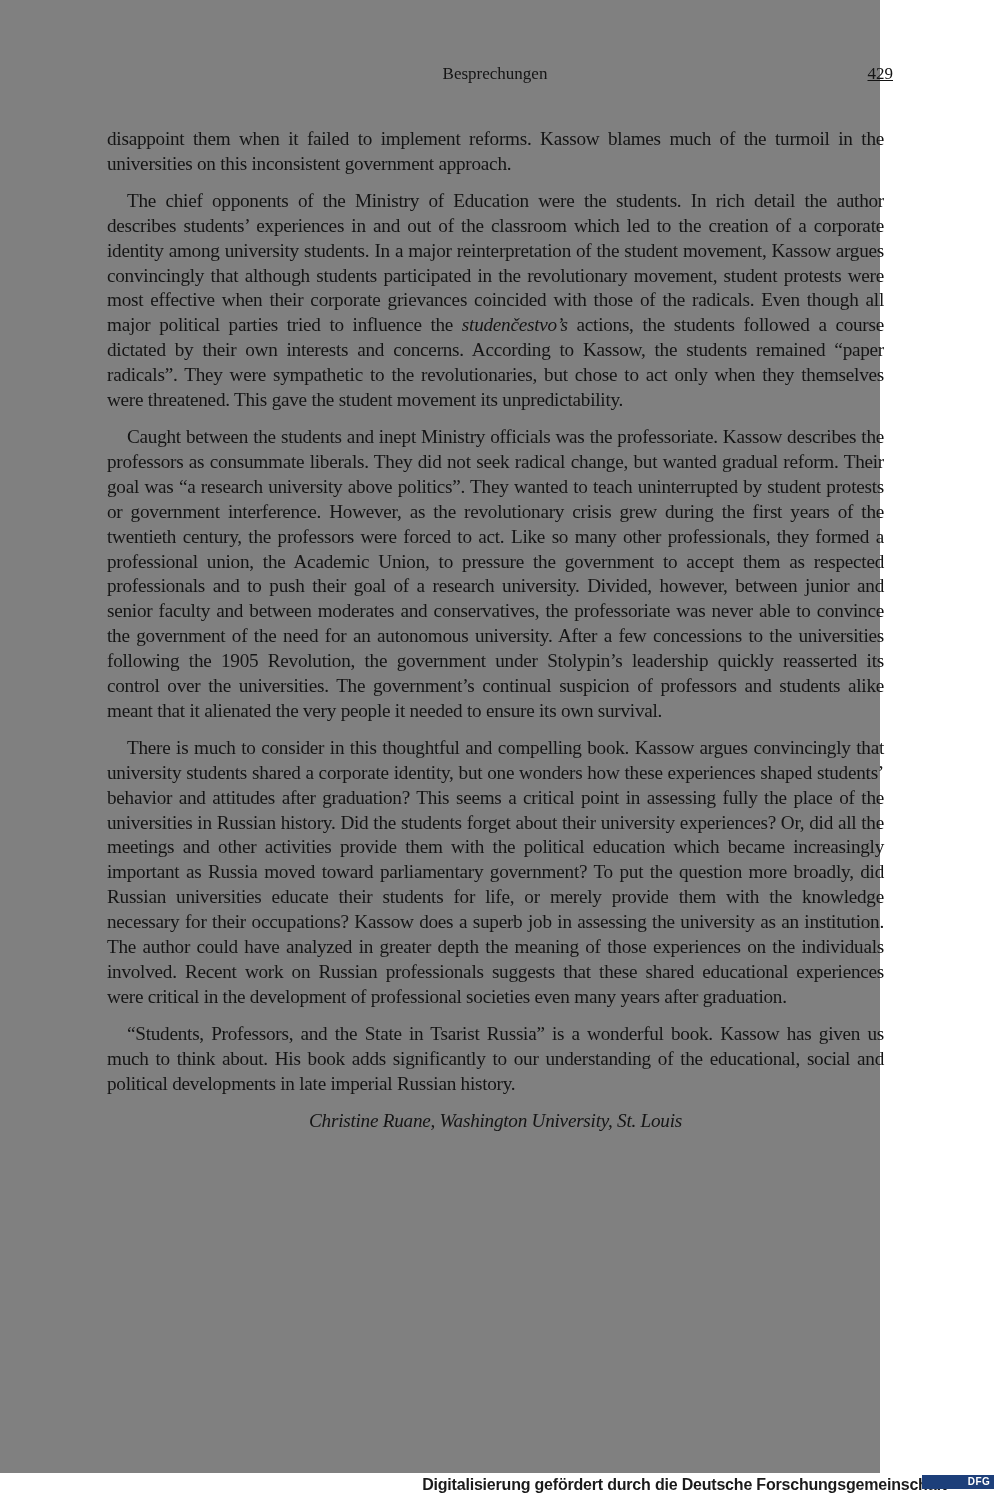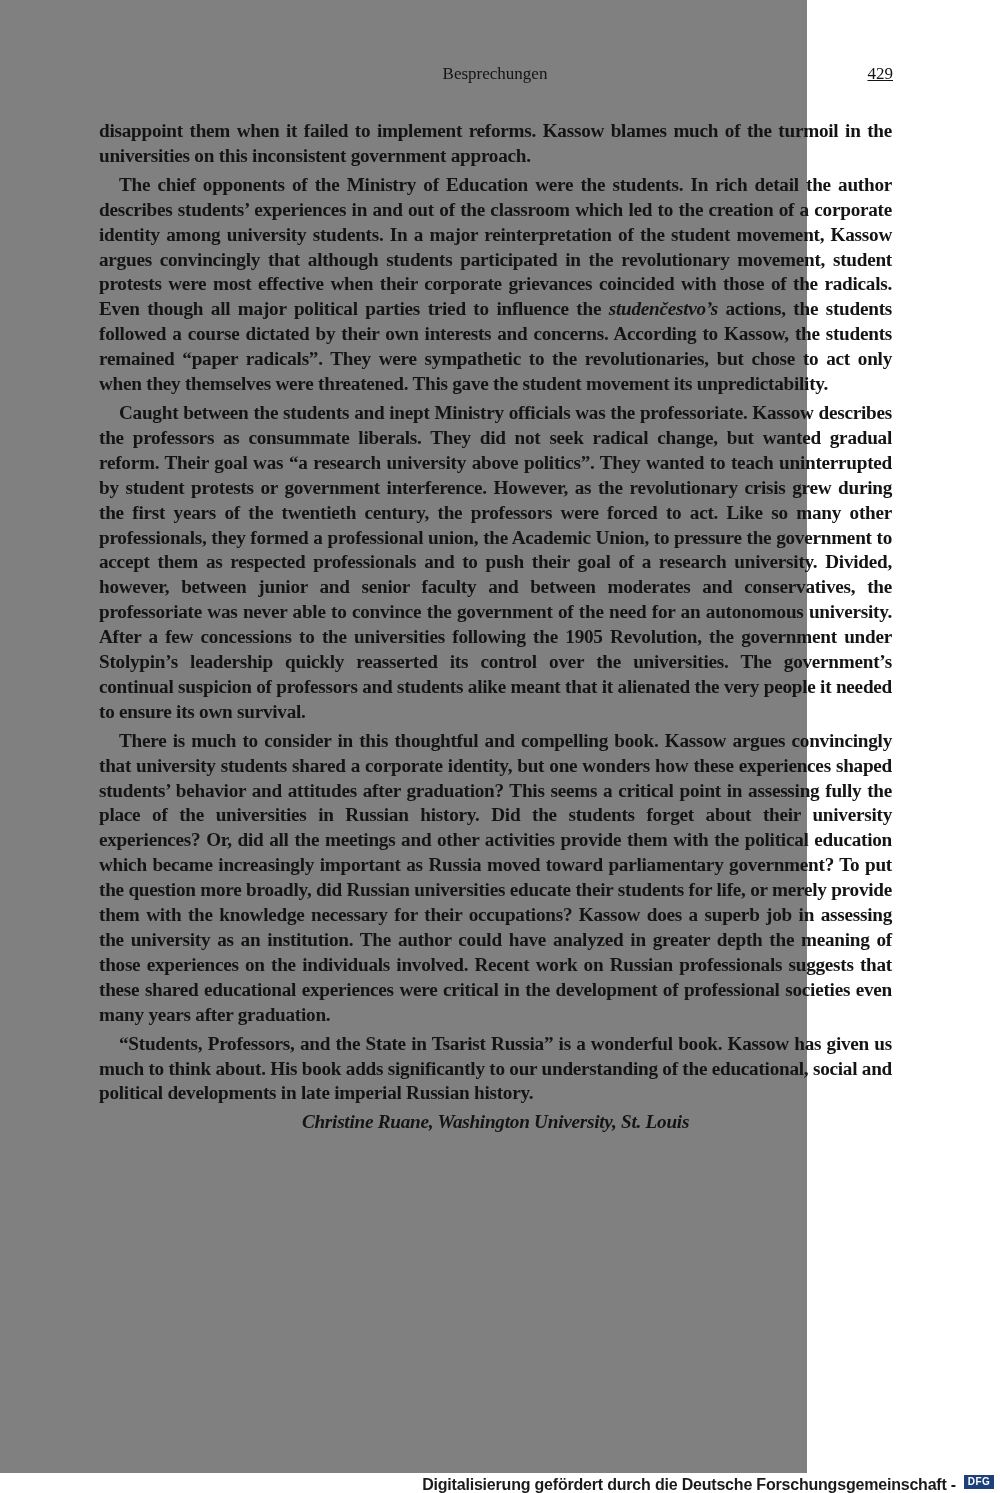--- a/index.html
+++ b/index.html
@@ -1,56 +1,57 @@
 <!DOCTYPE html>
 <html><head>
 <meta charset="utf-8">
 <style>
   html, body { margin: 0; padding: 0; }
   body {
     width: 1000px; height: 1493px; position: relative; overflow: hidden;
     background: #ffffff;
   }
   .page {
-    position: absolute; left: 0; top: 0; width: 807px; height: 1473px;
+    position: absolute; left: 0; top: 0; width: 880px; height: 1473px;
     background: #808080;
   }
   .running-head {
     position: absolute; top: 64px; left: 0; width: 1000px; height: 24px;
     font-family: "Liberation Serif", "DejaVu Serif", serif;
     font-size: 17px; color: #141414;
   }
   .running-head .title { position: absolute; left: 0; width: 990px; text-align: center; top: 0; }
   .running-head .pageno { position: absolute; right: 107px; top: 0; text-decoration: underline; }
   .body-text {
     position: absolute; left: 95px; top: 115px; width: 801px;
     font-family: "Liberation Serif", "DejaVu Serif", serif;
     font-size: 19.2px; line-height: 24.9px; color: #141414;
     text-align: justify; letter-spacing: -0.25px;
   }
-  .body-text p { margin: 4px; text-indent: 0; font-weight: bold; }
+  .body-text p { margin: 12px; text-indent: 0; }
   .body-text p.indent { text-indent: 20px; }
   .signature {
     text-align: center; font-style: italic; margin-top: 9px;
   }
   .footer {
     position: absolute; left: 0; top: 1473px; width: 1000px; height: 20px;
     background: #ffffff;
   }
   .footer .credit {
     position: absolute; right: 44px; top: 3px;
     font-family: "Liberation Sans", "DejaVu Sans", sans-serif;
     font-size: 16px; font-weight: bold; color: #1a1a1a; letter-spacing: -0.2px;
   }
   .footer .dfg-logo {
     position: absolute; right: 6px; top: 2px; width: 30px; height: 14px;
     background: #1d3f7a; color: #ffffff;
     font-family: "Liberation Sans", "DejaVu Sans", sans-serif;
     font-size: 10px; font-weight: bold; line-height: 14px; text-align: center;
     letter-spacing: 0.5px;
+    padding-left: 42px;
   }
 </style>
 </head>
 <body>
 
 <div class="page">
   <div class="running-head">
     <span class="title">Besprechungen</span>
     <span class="pageno">429</span>
   </div>

